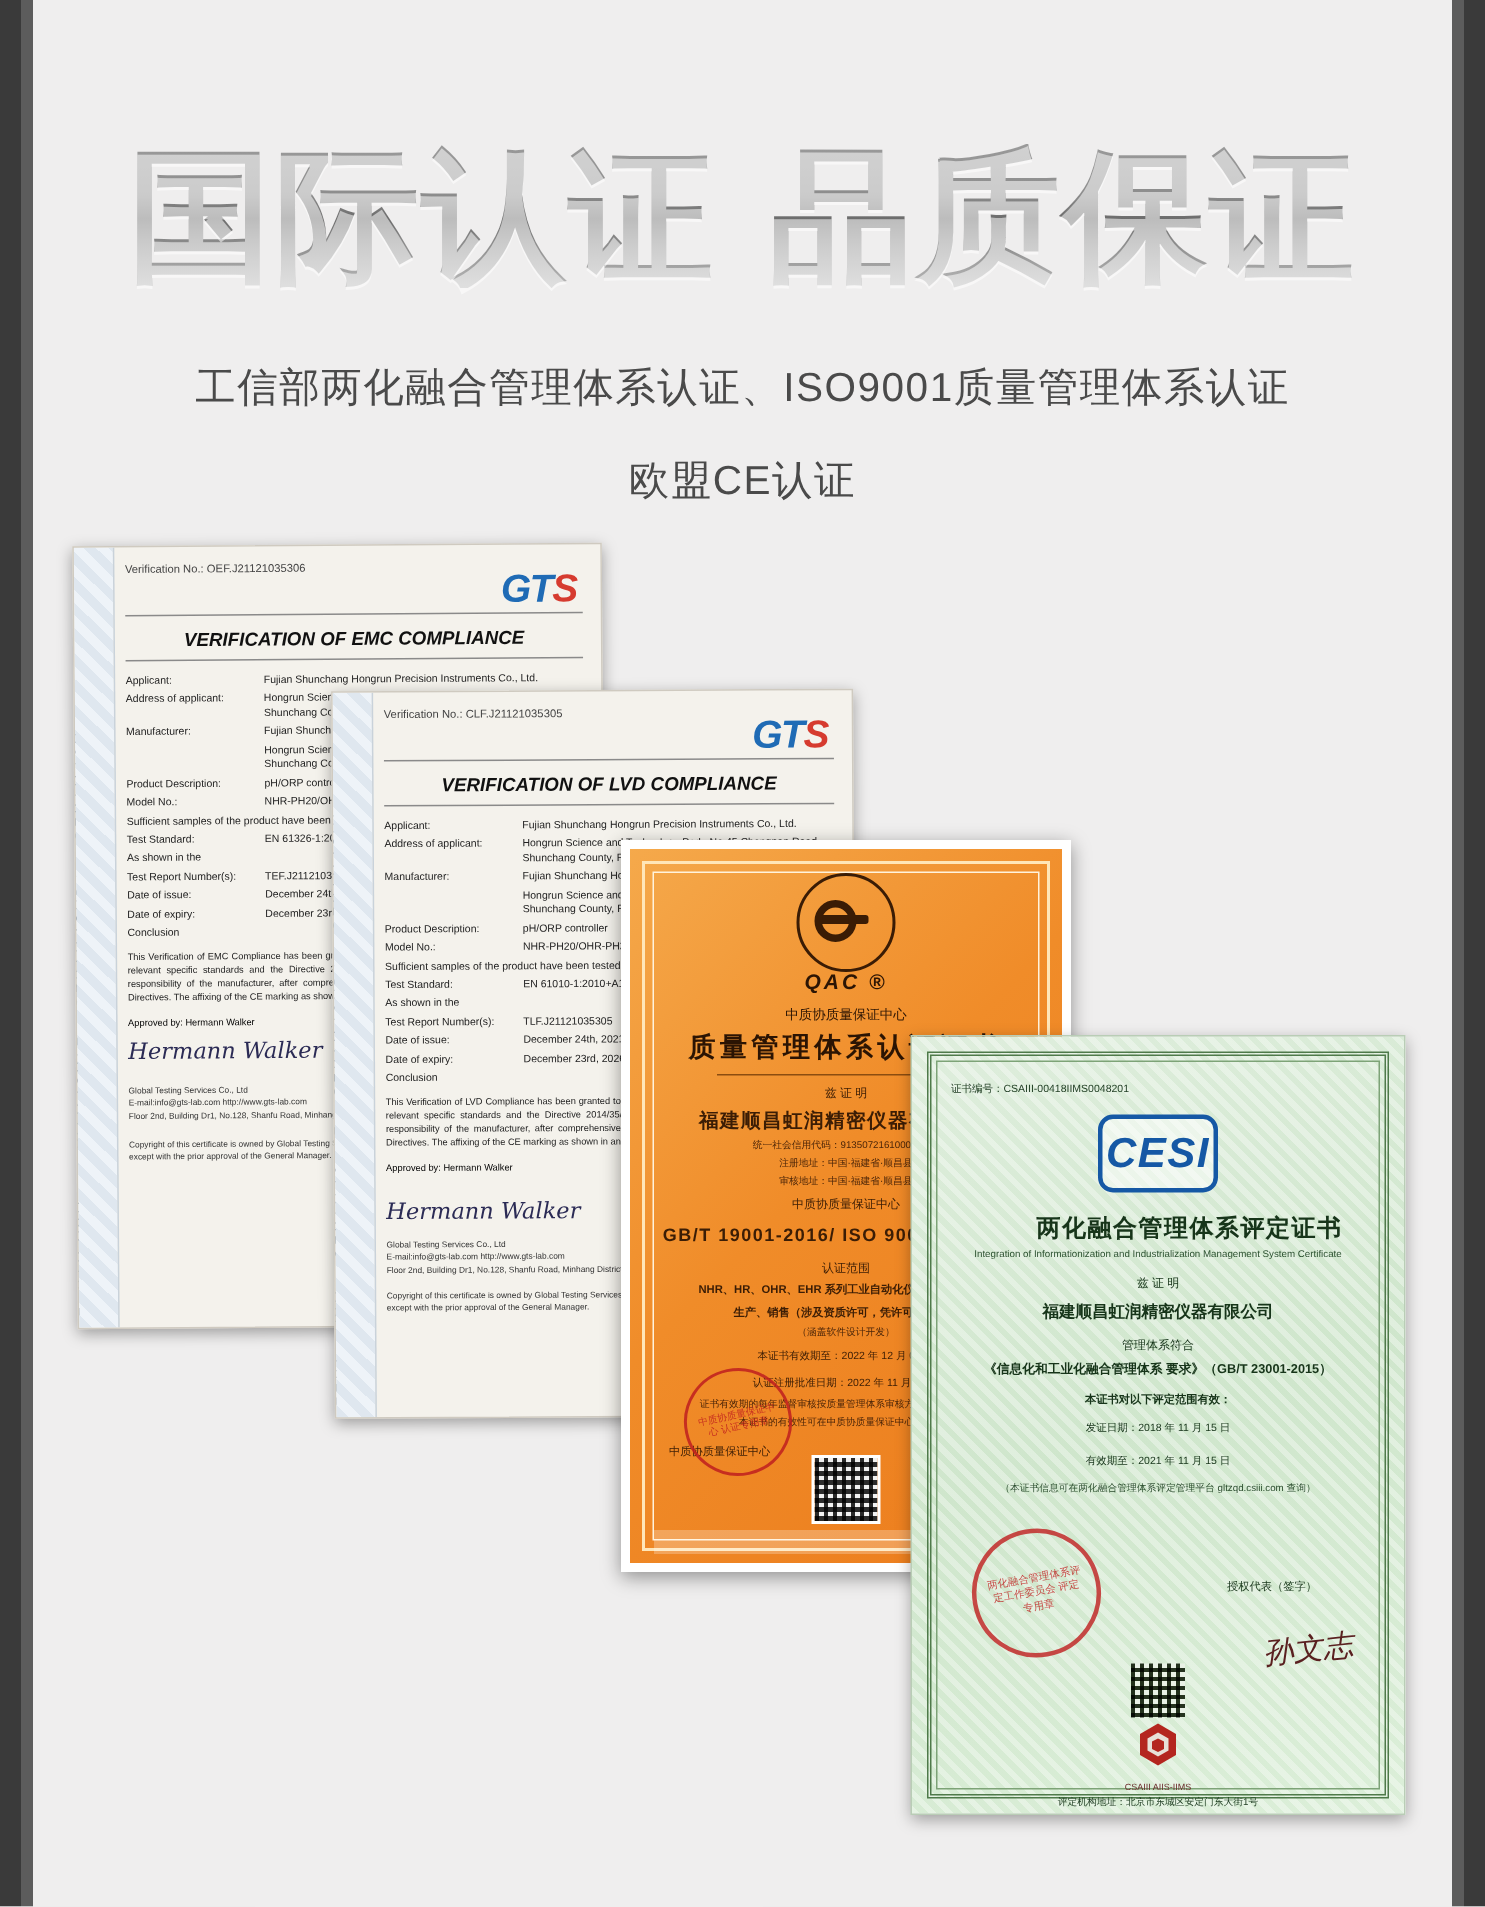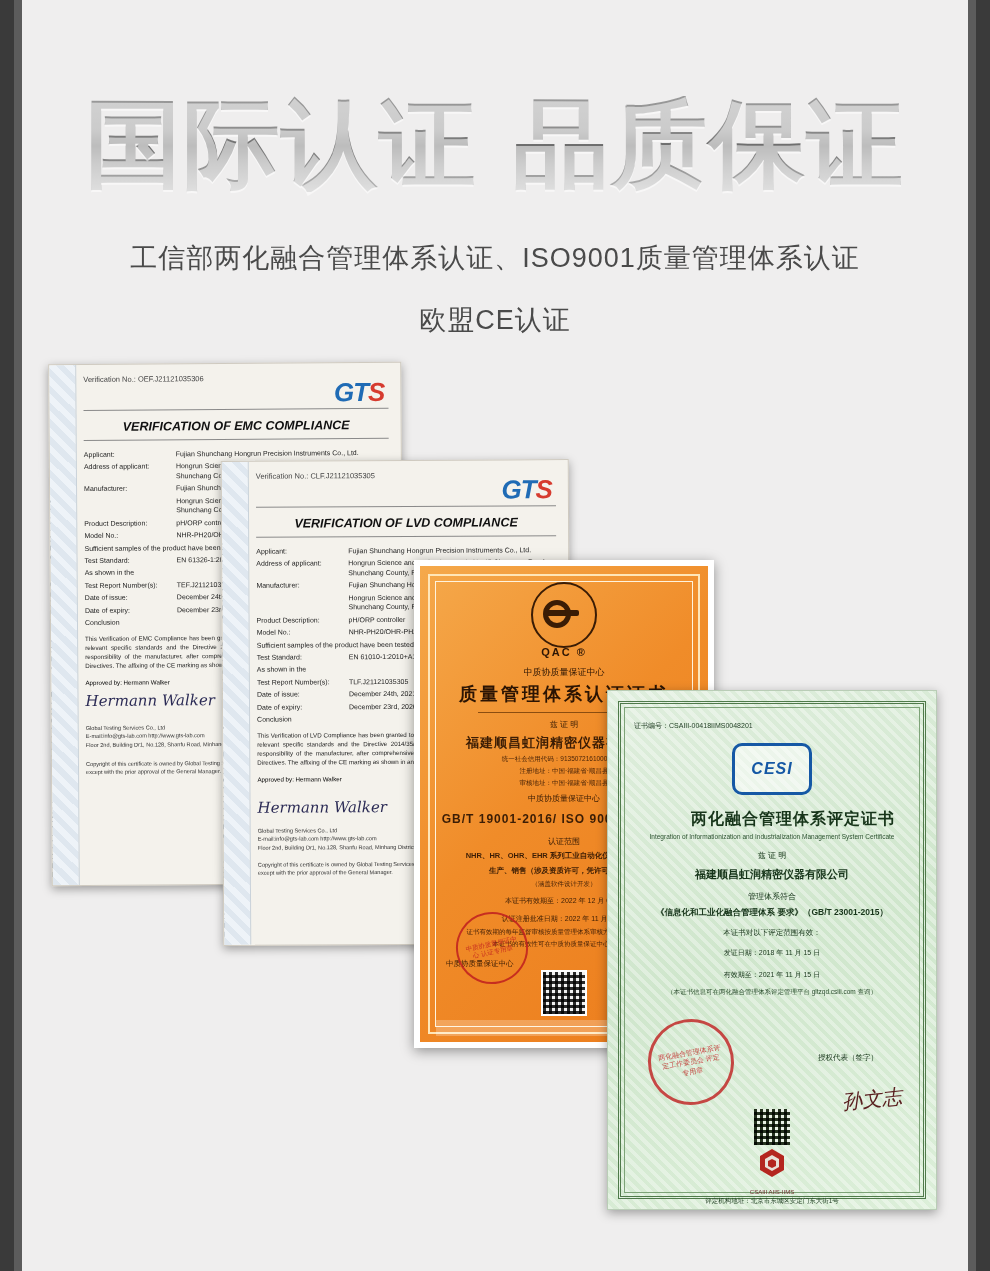--- a/index.html
+++ b/index.html
@@ -102,21 +102,21 @@
   .qac .logo{
     width:62px;height:62px;border:2px solid #3a1c05;border-radius:50%;
     margin:16px auto 4px;position:relative;
   }
   .qac .logo::before{
     content:"";position:absolute;left:12px;top:26px;width:34px;height:6px;background:#3a1c05;border-radius:2px;
   }
   .qac .logo::after{
     content:"";position:absolute;left:10px;top:16px;width:18px;height:18px;border:5px solid #3a1c05;border-radius:50%;
   }
-  .qac .qactext{font-size:11px;font-weight:bold;letter-spacing:2px;color:#2c1504;margin-top:-6px;}
+  .qac .qactext{font-size:14px;font-weight:bold;letter-spacing:2px;color:#2c1504;margin-top:-6px;font-style:italic;}
   .qac .l1{font-size:9px;margin-top:8px;color:#2c1504;}
   .qac .l2{font-size:18px;font-weight:bold;letter-spacing:3px;margin-top:3px;color:#2b1403;}
   .qac .bar{width:60%;height:1px;background:#8b4d10;margin:6px auto;}
   .qac .l3{font-size:8px;margin-top:5px;}
   .qac .company{font-size:13px;font-weight:bold;margin-top:4px;letter-spacing:1px;}
   .qac .tiny{font-size:6.5px;margin-top:3px;color:#4b2508;}
   .qac .std{font-size:12px;font-weight:bold;margin-top:7px;letter-spacing:1px;}
   .qac .scopehdr{font-size:8px;margin-top:8px;}
   .qac .scope{font-size:7.5px;margin-top:3px;line-height:1.6;font-weight:bold;}
   .qac .dates{font-size:7px;margin-top:6px;line-height:1.7;}
@@ -151,30 +151,30 @@
     border:3px double #4f7a4a;
   }
   .cesi .border2{
     position:absolute;left:16px;right:16px;top:16px;bottom:16px;
     border:1px solid #7da377;
   }
   .cesi .c{position:absolute;left:0;right:0;top:0;bottom:0;color:#17351a;text-align:center;}
   .cesi .certno{position:absolute;left:26px;top:30px;font-size:7px;color:#1d3b20;}
   .cesi .cesilogo{
     width:74px;height:46px;border:3px solid #1558a5;border-radius:10px;margin:52px auto 0;
-    color:#1558a5;font-size:16px;font-weight:bold;font-style:italic;
+    color:#1558a5;font-size:28px;font-weight:bold;font-style:italic;
     display:flex;align-items:center;justify-content:center;letter-spacing:1px;background:rgba(255,255,255,.5);
   }
   .cesi .t1{font-size:16px;font-weight:bold;margin-top:14px;letter-spacing:1px;margin-left:42px;}
   .cesi .t2{font-size:6.5px;margin-top:3px;color:#2c5130;}
   .cesi .t3{font-size:8px;margin-top:10px;}
   .cesi .t4{font-size:11px;font-weight:bold;margin-top:6px;}
   .cesi .t5{font-size:8px;margin-top:9px;}
   .cesi .t6{font-size:8.5px;margin-top:5px;font-weight:bold;}
-  .cesi .t7{font-size:7.5px;margin-top:9px;}
+  .cesi .t7{font-size:7.5px;margin-top:9px;font-weight:bold;}
   .cesi .body{font-size:7.5px;line-height:1.9;margin:7px 34px 0;text-align:left;text-indent:15px;}
   .cesi .dates{font-size:7px;margin-top:9px;line-height:1.8;}
   .cesi .note{font-size:6.5px;margin-top:7px;color:#2b4d2e;}
   .cesi .redstamp{
     position:absolute;left:40px;bottom:104px;width:86px;height:86px;border:3px solid #c01f1f;border-radius:50%;
     color:#c01f1f;font-size:7px;display:flex;align-items:center;justify-content:center;text-align:center;
     transform:rotate(-10deg);opacity:.8;padding:8px;box-sizing:border-box;line-height:1.35;
   }
   .cesi .signlabel{position:absolute;right:58px;bottom:146px;font-size:7.5px;color:#17351a;}
   .cesi .sign{

